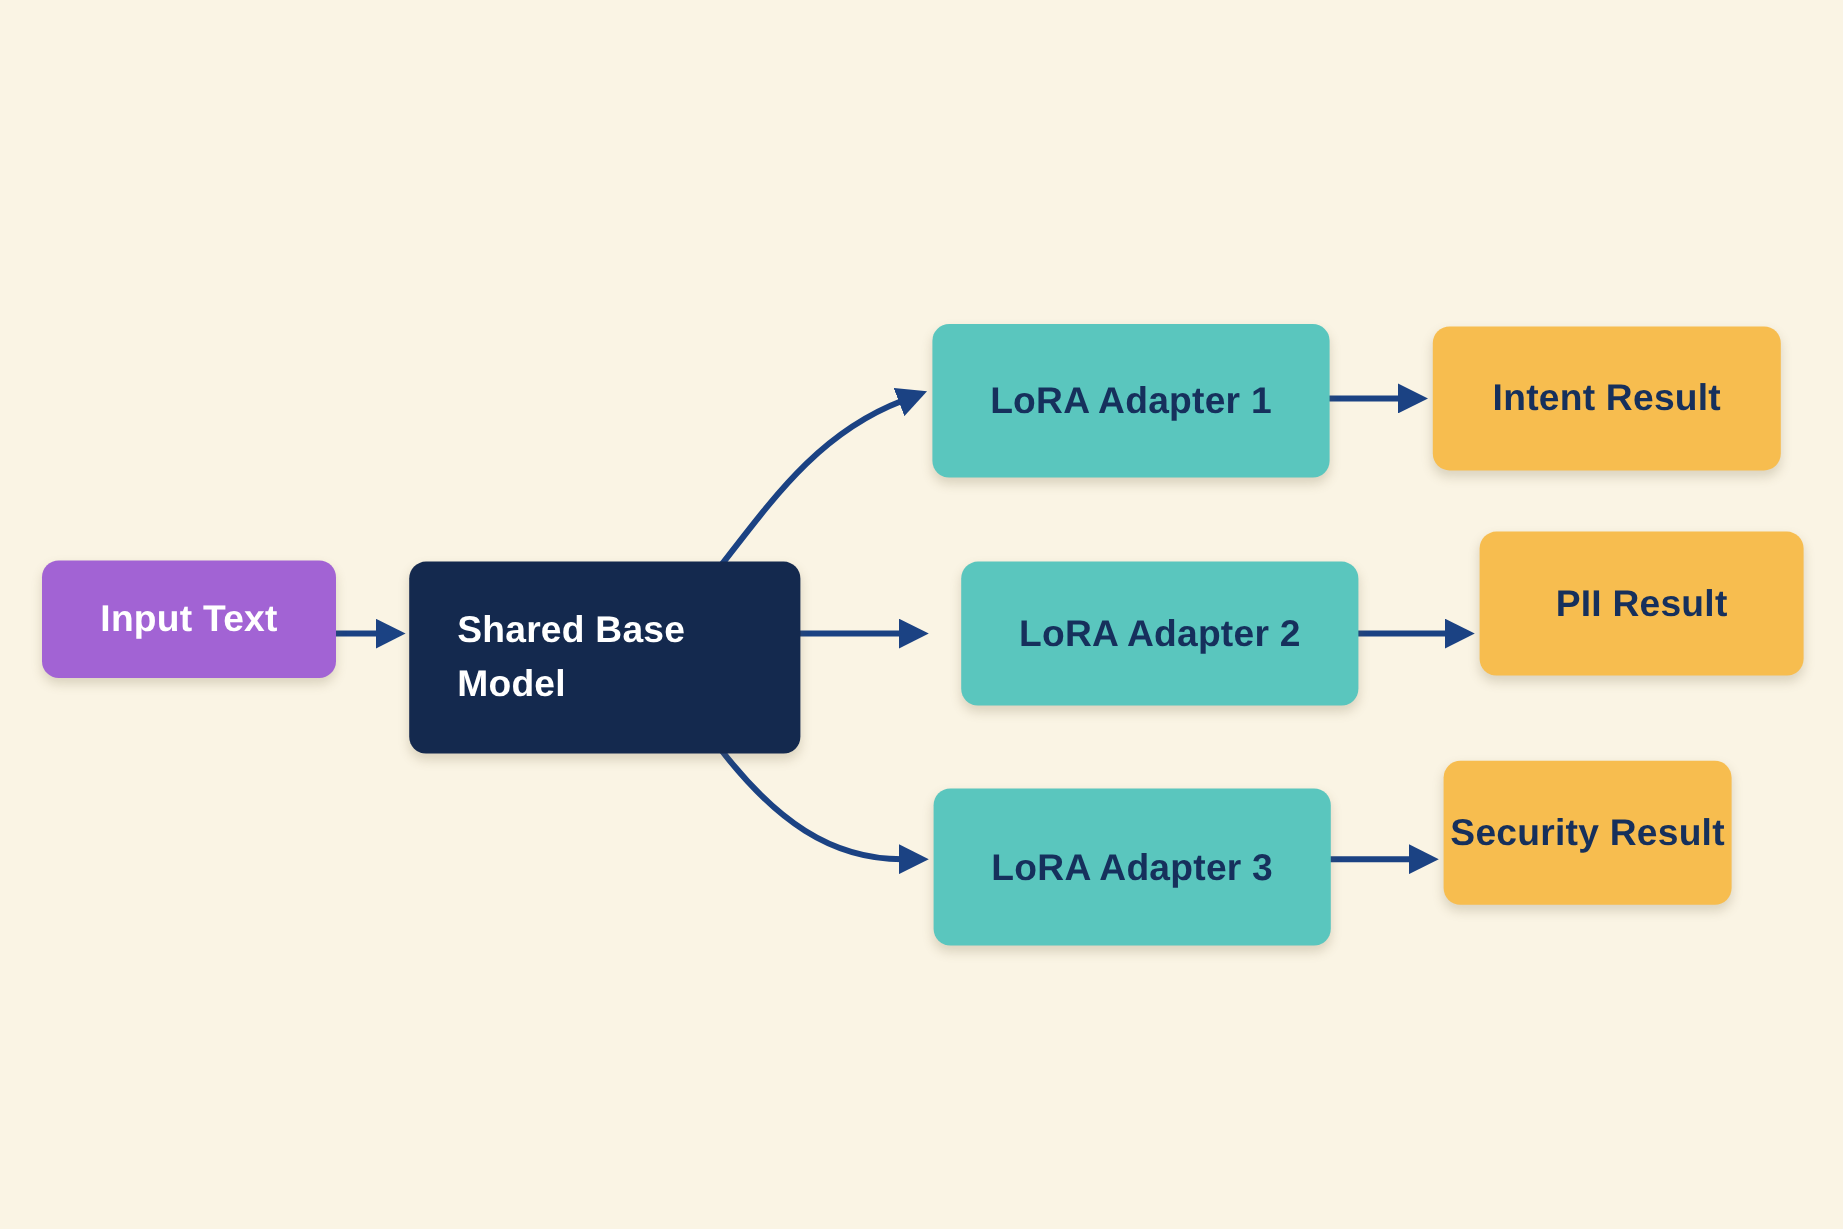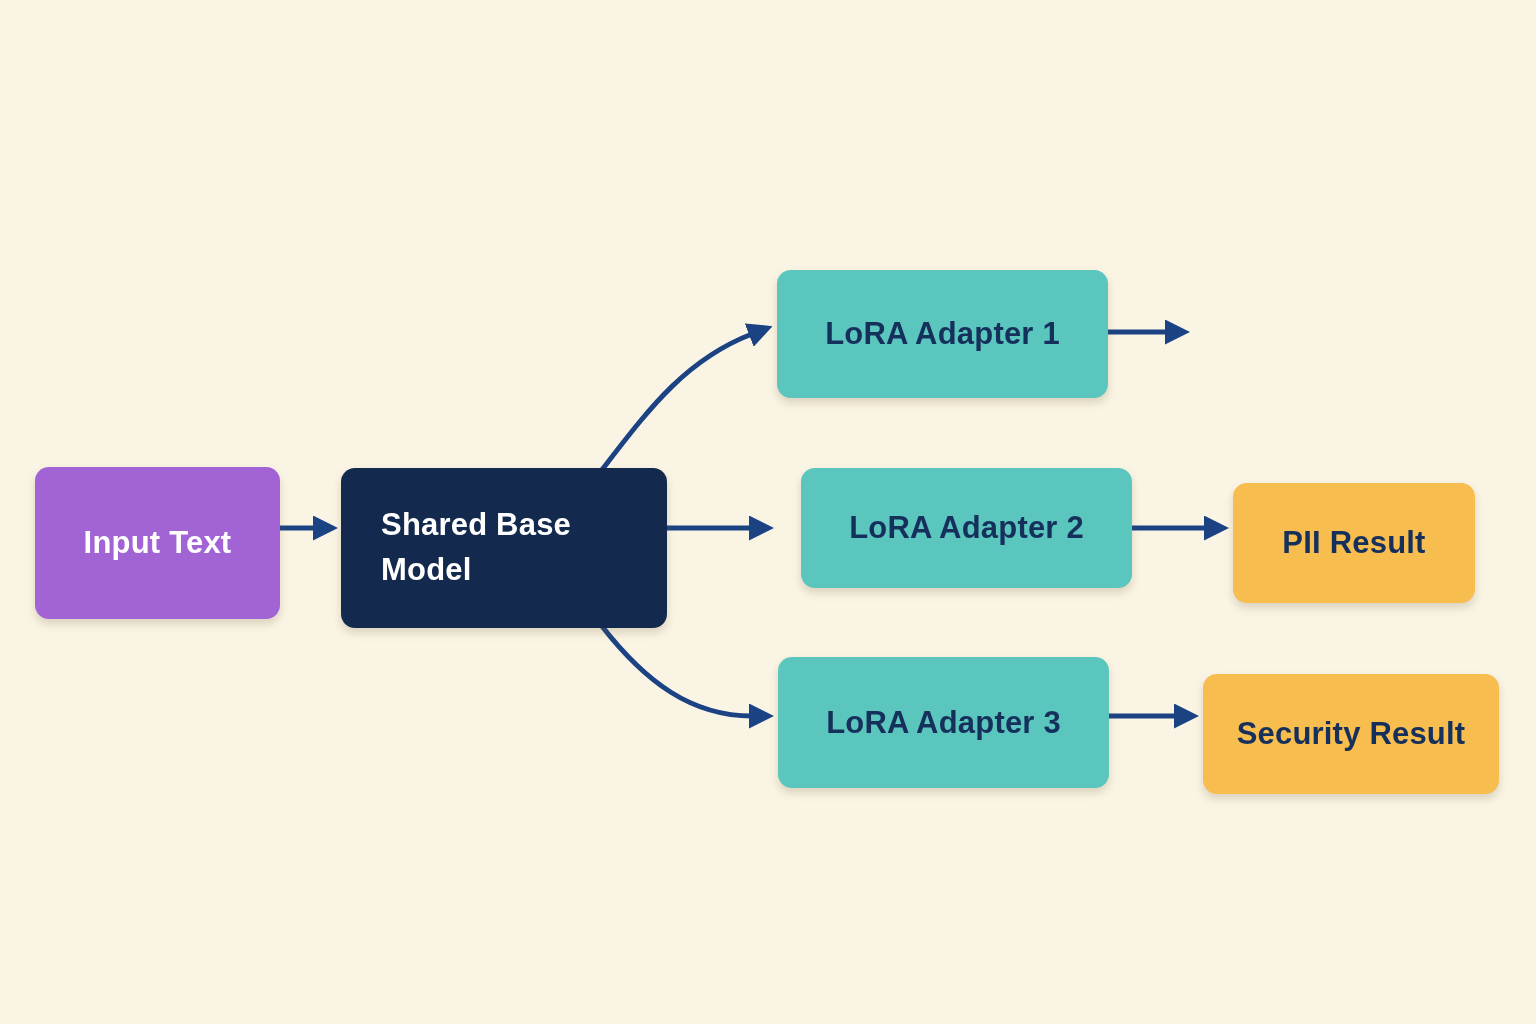--- a/index.html
+++ b/index.html
@@ -37,21 +37,21 @@
     display: flex;
     align-items: center;
     justify-content: center;
     font-weight: bold;
     font-size: 31px;
     letter-spacing: 0.2px;
     box-shadow: 0 5px 9px rgba(110, 95, 60, 0.22);
     text-align: left;
   }
   .node-input {
-    left: 35px; top: 467px; width: 245px; height: 152px;
+    left: 35px; top: 467px; width: 245px; height: 98px;
     background: var(--input-node, #A263D4);
     color: var(--light-text, #FFFFFF);
   }
   .node-base {
     left: 341px; top: 468px; width: 326px; height: 160px;
     background: var(--base-node, #14294E);
     color: var(--light-text, #FFFFFF);
     justify-content: center;
     text-align: left;
     padding: 0 40px;
@@ -63,22 +63,22 @@
     color: var(--dark-text, #16305C);
   }
   .node-adapter-1 { left: 777px; top: 270px; height: 128px; }
   .node-adapter-2 { left: 777px; top: 468px; height: 120px; margin-left: 24px; }
   .node-adapter-3 { left: 778px; top: 657px; height: 131px; }
   .node-result {
     background: var(--result-node, #F7BD4F);
     color: var(--dark-text, #16305C);
   }
   .node-result-1 { left: 1194px; top: 272px; width: 290px; height: 120px; }
-  .node-result-2 { left: 1233px; top: 483px; width: 242px; height: 120px; }
-  .node-result-3 { left: 1203px; top: 674px; width: 296px; height: 120px; }
+  .node-result-2 { left: 1233px; top: 443px; width: 270px; height: 120px; }
+  .node-result-3 { left: 1203px; top: 634px; width: 240px; height: 120px; }
 </style>
 </head>
 <body>
 
 <div class="canvas">
 
   <svg class="edge-layer" viewBox="0 0 1536 1024" xmlns="http://www.w3.org/2000/svg">
     <defs>
       <marker id="arrow" viewBox="0 0 5 5" markerWidth="5" markerHeight="5" refX="0.6" refY="2.5" orient="auto" markerUnits="strokeWidth">
         <path class="arrowhead" d="M0,0 L5,2.5 L0,5 Z"></path>
@@ -106,20 +106,23 @@
   </div>
 
   <div class="node node-adapter node-adapter-2">
     <span>LoRA Adapter 2</span>
   </div>
 
   <div class="node node-adapter node-adapter-3">
     <span>LoRA Adapter 3</span>
   </div>
 
+  <div class="node node-result node-result-1">
+    <span>Intent Result</span>
+  </div>
 
   <div class="node node-result node-result-2">
     <span>PII Result</span>
   </div>
 
   <div class="node node-result node-result-3">
     <span>Security Result</span>
   </div>
 
 </div>

